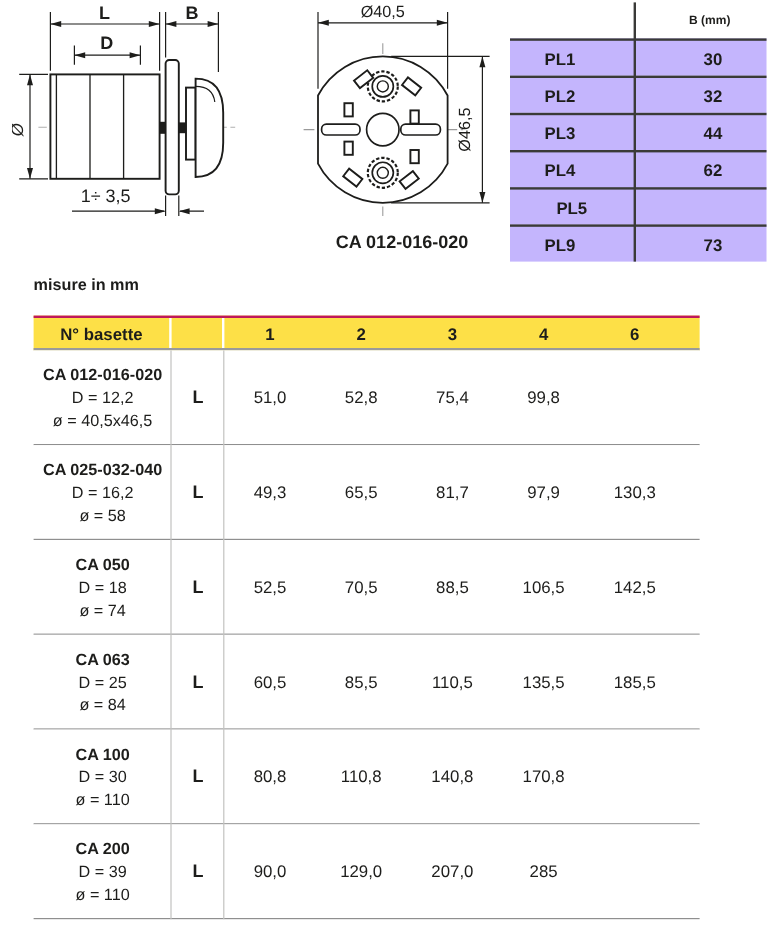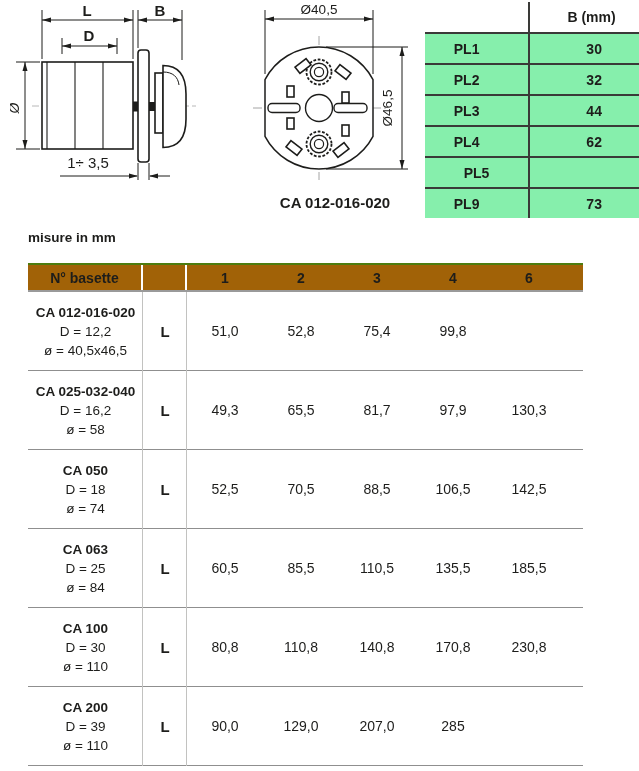--- a/index.html
+++ b/index.html
@@ -14,34 +14,34 @@
   svg text { fill:#1d1d1b; font-family:"Liberation Sans","DejaVu Sans",sans-serif; }
   .caption {
     position:absolute; left:240px; top:194px; width:190px;
     text-align:center; font-size:15px; font-weight:700;
   }
   
   .pl-table { position:absolute; left:425px; top:2px; width:214px; }
   .pl-header { display:flex; height:30px; background:#ffffff; }
   .pl-header .c1 { width:103px; }
   .pl-header .c2 { width:111px; display:flex; align-items:center; justify-content:center;
-                   font-size:14px; font-weight:700;padding-left:16px; }
-  .pl-row { display:flex; height:31px; background:#86efac; border-top:2px solid #3a3a38;gap:41px; }
+                   font-size:10px; font-weight:700;padding-left:16px; }
+  .pl-row { display:flex; height:31px; background:#c4b5fd; border-top:2px solid #3a3a38;gap:41px; }
   .pl-row .c1 { width:103px; display:flex; align-items:center; justify-content:center;
                 font-size:14px; font-weight:700; }
   .pl-row .c2 { width:111px; display:flex; align-items:center; justify-content:center;
                 font-size:14px; font-weight:700;border-radius:14px; }
   .pl-vline { position:absolute; left:103px; top:0; width:2px; height:216px; background:#3a3a38; }
   
   .note { position:absolute; left:28px; top:230px; font-size:13.5px; font-weight:700; }
   
   .main-table { position:absolute; left:28px; top:263px; width:555px; }
   .mt-header {
-    display:flex; height:29px; background:#a16207;
-    border-top:2px solid #4d7c0f; border-bottom:2px solid #9a9a9a;
+    display:flex; height:29px; background:#fde047;
+    border-top:2px solid #be185d; border-bottom:2px solid #9a9a9a;
   }
   .mt-header .hc1 { width:115px; display:flex; align-items:center; justify-content:center;
                     font-size:14px; font-weight:700; border-right:2px solid #ffffff; }
   .mt-header .hc2 { width:44px; border-right:2px solid #ffffff; }
   .mt-header .hcv { width:76px; display:flex; align-items:center; justify-content:center;
                     font-size:14px; font-weight:700; }
   .mt-header .hsp { width:16px; }
   .mt-body { position:relative; }
   .mt-row { display:flex; height:79px; border-bottom:1px solid #8f8f8f; background:#ffffff; }
   .mt-row .rc1 { width:115px; display:flex; flex-direction:column; align-items:center;
@@ -300,21 +300,20 @@
         <div class="rc1">
           <div class="nm">CA 100</div>
           <div class="dln">D = 30</div>
           <div class="dln">ø = 110</div>
         </div>
         <div class="rc2">L</div>
         <div class="rcv">80,8</div>
         <div class="rcv">110,8</div>
         <div class="rcv">140,8</div>
         <div class="rcv">170,8</div>
-        <div class="rcv">230,8</div>
         <div class="rsp"></div>
       </div>
 
       <div class="mt-row">
         <div class="rc1">
           <div class="nm">CA 200</div>
           <div class="dln">D = 39</div>
           <div class="dln">ø = 110</div>
         </div>
         <div class="rc2">L</div>

